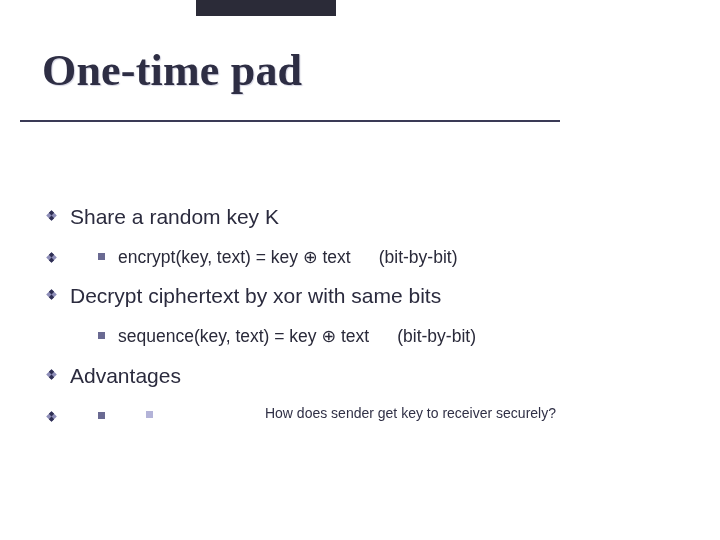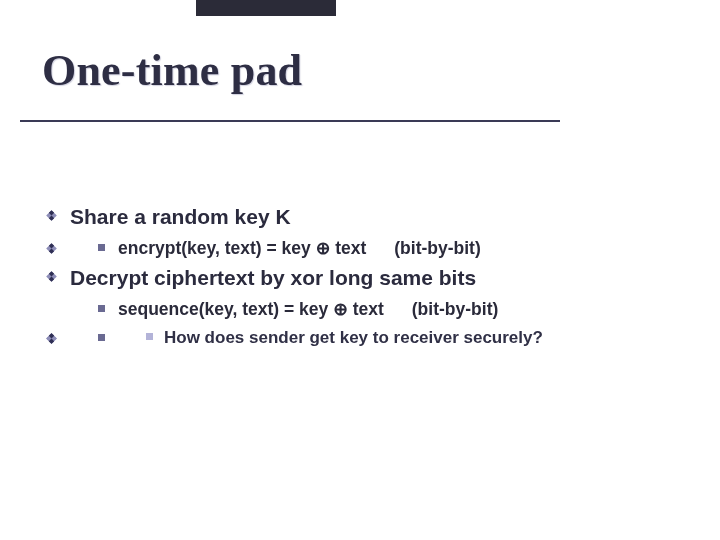--- a/index.html
+++ b/index.html
@@ -51,61 +51,61 @@
   ul { list-style: none; margin: 0; padding: 0; }
 
   .lvl1 > li {
     font-family: Verdana, Arial, sans-serif;
     font-size: 21px;
     color: #2b2b3e;
     position: relative;
     padding-left: 28px;
     margin: 6px 0 2px 0;
     line-height: 1.28;
-    font-weight: bold;
   }
   .lvl1 > li > .bullet1 {
     position: absolute;
     left: 2px;
     top: 4px;
     width: 15px;
     height: 15px;
   }
 
   .lvl2 {
     margin: 3px 0 3px 26px;
   }
   .lvl2 > li {
     font-size: 17.5px;
     color: #2a2a3a;
     position: relative;
     padding-left: 22px;
-    margin: 6px 0;
+    margin: 15px 0;
     line-height: 1.28;
   }
   .lvl2 > li::before {
     content: "";
     position: absolute;
     left: 2px;
     top: 7px;
     width: 7px;
     height: 7px;
     background: #6a6a92;
   }
 
   .lvl3 {
     margin: 2px 0 2px 28px;
   }
   .lvl3 > li {
-    font-size: 17px;
+    font-size: 14px;
     color: #303046;
     position: relative;
     padding-left: 18px;
     margin: 4px 0;
     line-height: 1.25;
+    text-align: right;
   }
   .lvl3 > li::before {
     content: "";
     position: absolute;
     left: 0;
     top: 6px;
     width: 7px;
     height: 7px;
     background: #b3b3d8;
   }
@@ -166,38 +166,39 @@
       <li>
         <span class="bullet1">
           <svg class="bullet1-svg" viewBox="0 0 16 16">
               <g transform="rotate(45 8 8)">
                 <rect x="4" y="4" width="8" height="8" fill="#8e8eb8"></rect>
                 <rect x="4" y="4" width="4" height="4" fill="#2f2f54"></rect>
                 <rect x="8" y="8" width="4" height="4" fill="#2f2f54"></rect>
               </g>
             </svg>
         </span>
-        <span>Decrypt ciphertext by xor long same bits</span>
+        <span>Decrypt ciphertext by xor with same bits</span>
         <ul class="lvl2">
           <li>
             <span>sequence(key, text) = key </span><span class="oplus">⊕</span><span> text</span><span class="ws"></span><span>(bit-by-bit)</span>
           </li>
         </ul>
       </li>
 
       <li>
         <span class="bullet1">
           <svg class="bullet1-svg" viewBox="0 0 16 16">
               <g transform="rotate(45 8 8)">
                 <rect x="4" y="4" width="8" height="8" fill="#8e8eb8"></rect>
                 <rect x="4" y="4" width="4" height="4" fill="#2f2f54"></rect>
                 <rect x="8" y="8" width="4" height="4" fill="#2f2f54"></rect>
               </g>
             </svg>
         </span>
+        <span>Advantages</span>
       </li>
 
       <li>
         <span class="bullet1">
           <svg class="bullet1-svg" viewBox="0 0 16 16">
               <g transform="rotate(45 8 8)">
                 <rect x="4" y="4" width="8" height="8" fill="#8e8eb8"></rect>
                 <rect x="4" y="4" width="4" height="4" fill="#2f2f54"></rect>
                 <rect x="8" y="8" width="4" height="4" fill="#2f2f54"></rect>
               </g>

